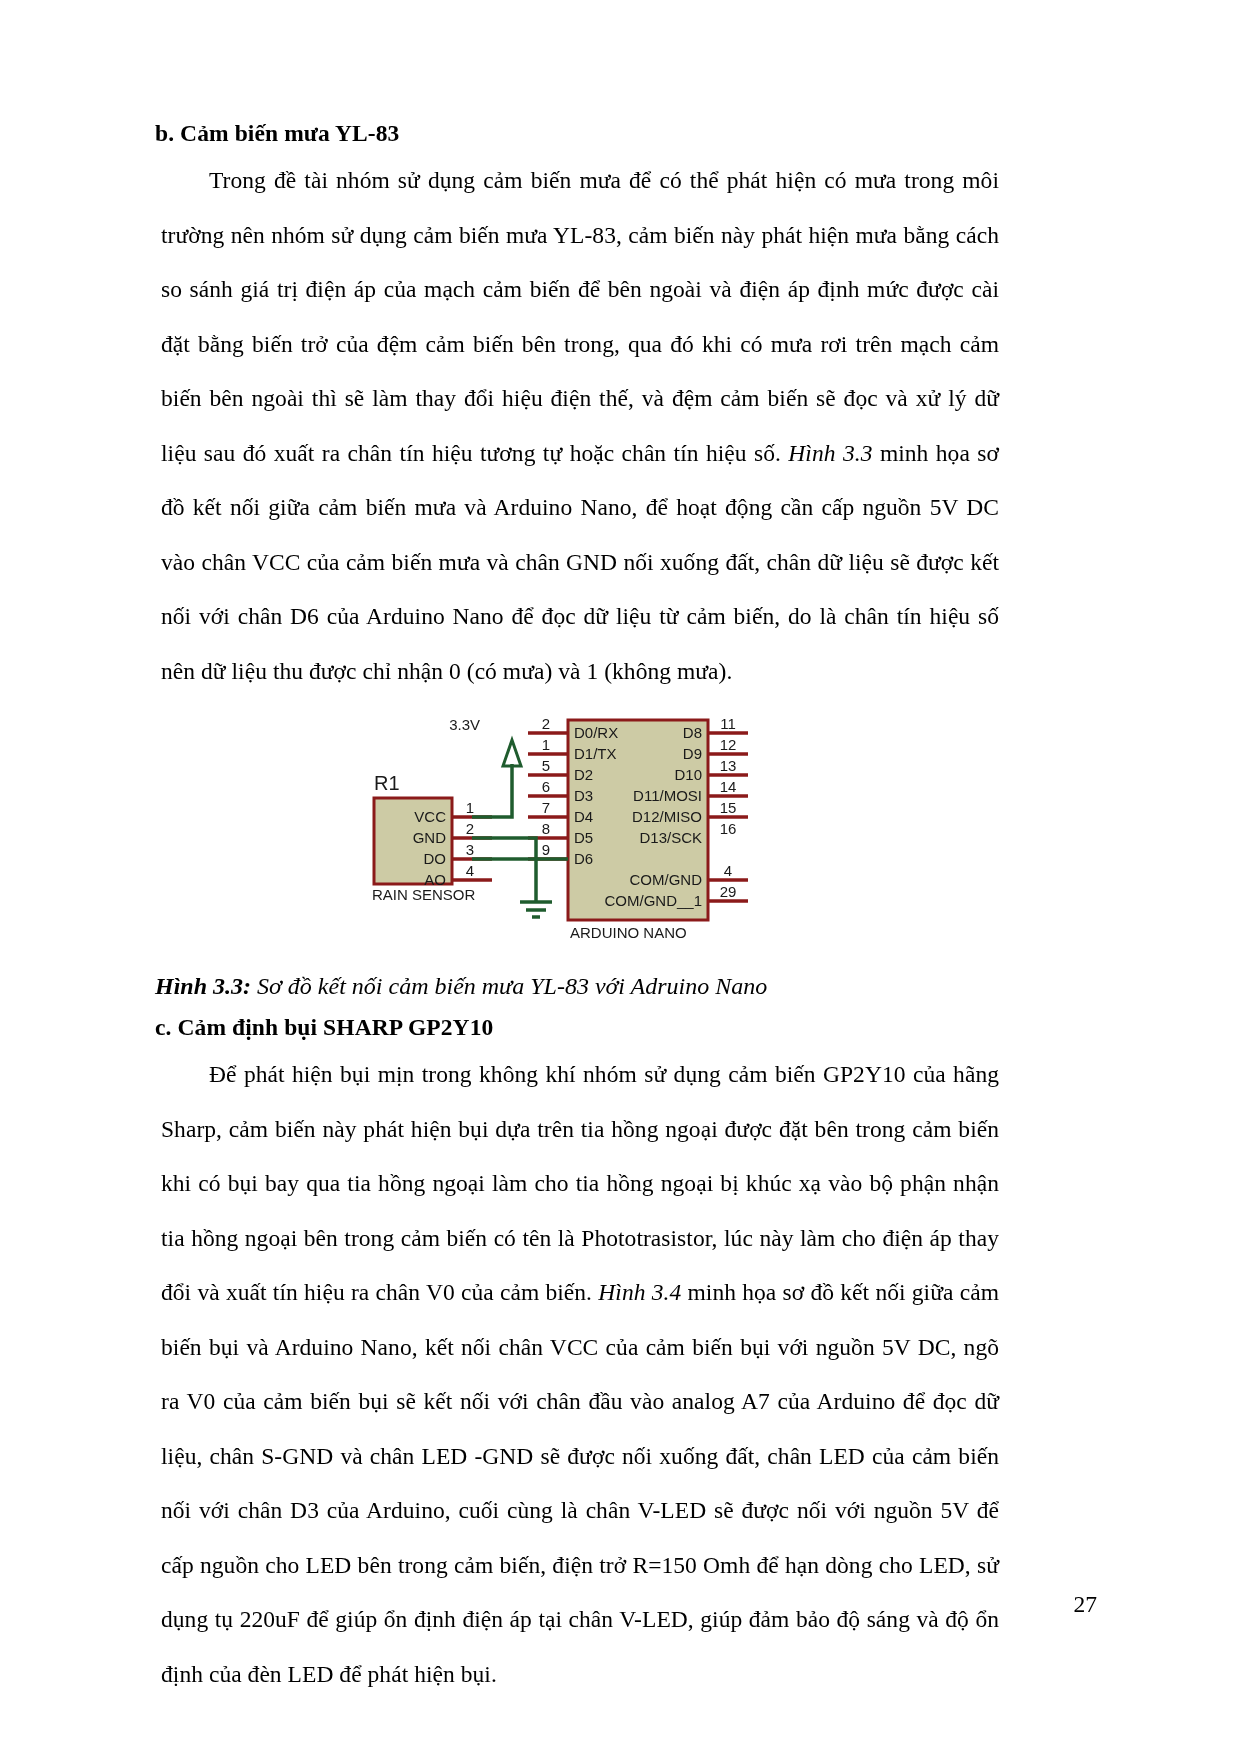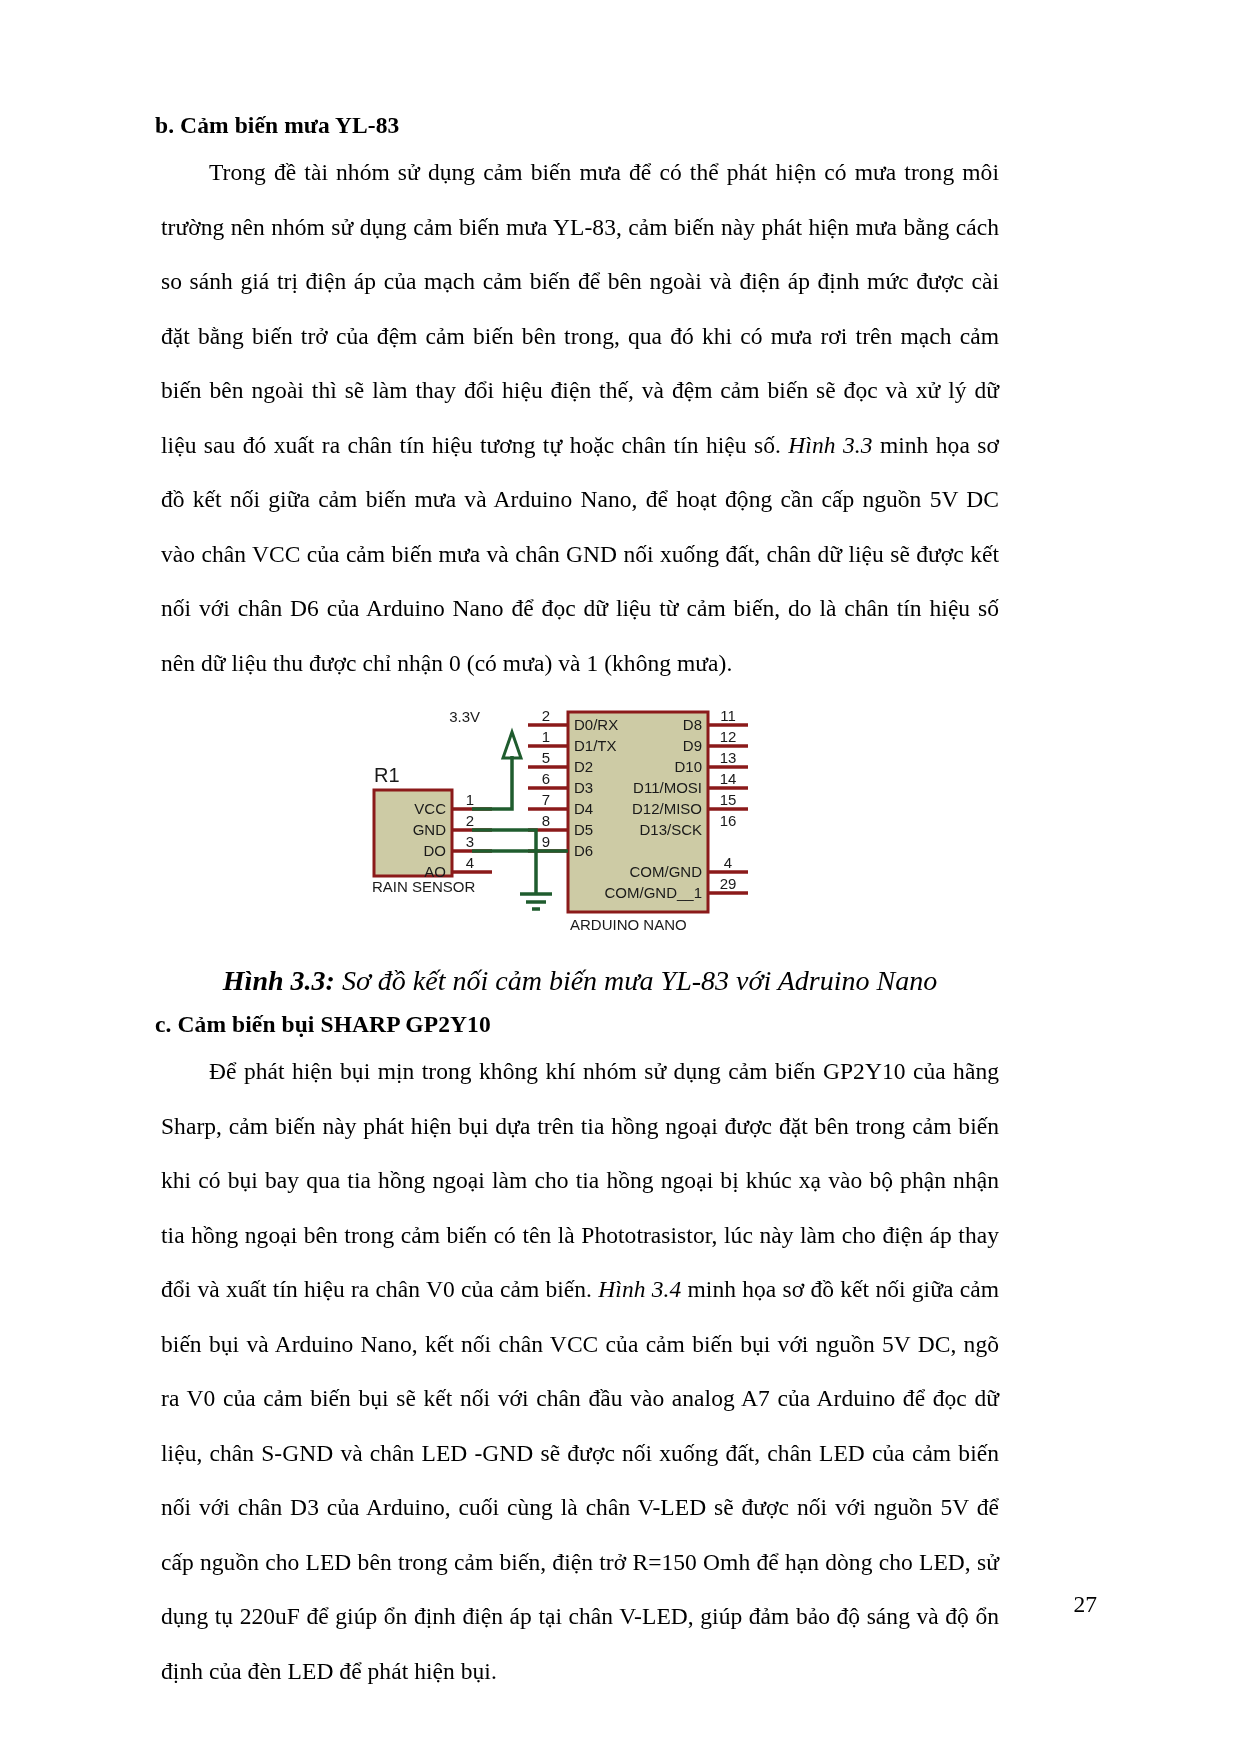--- a/index.html
+++ b/index.html
@@ -23,21 +23,21 @@
   }
   .content {
     position: absolute;
     left: 155px;
     top: 104px;
     width: 850px;
   }
   h3.heading {
     font-size: 23.5px;
     font-weight: bold;
-    margin: 8px 0 6px 0;
+    margin: 16px 0 6px 0;
     letter-spacing: 0.1px;
   }
   p.body-text {
     font-size: 23.5px;
     line-height: 54.5px;
     margin: 6px;
     text-align: justify;
     text-indent: 48px;
     letter-spacing: 0.05px;
   }
@@ -51,23 +51,22 @@
     margin-top: 18px;
   }
   .schematic {
     position: absolute;
     left: 205px;
     top: 0;
     width: 440px;
     height: 245px;
   }
   .caption {
-    font-size: 28px;
+    font-size: 24px;
     font-style: italic;
-    text-align: center;
     margin: 12px 0 0 0;
     font-weight: bold;
   }
   .caption .cap-rest { font-weight: normal; }
 
   .page-number {
     position: absolute;
     right: 144px;
     bottom: 135px;
     font-size: 23.5px;
@@ -190,20 +189,20 @@
           <text x="342" y="169" font-size="15" text-anchor="end">COM/GND</text>
           <text x="342" y="190" font-size="15" text-anchor="end">COM/GND__1</text>
           <text x="368" y="160" font-size="15" text-anchor="middle">4</text>
           <text x="368" y="181" font-size="15" text-anchor="middle">29</text>
         </g>
       </svg>
     </div>
 
     <p class="caption"><span>Hình 3.3:</span><span class="cap-rest"> Sơ đồ kết nối cảm biến mưa YL-83 với Adruino Nano</span></p>
 
-    <h3 class="heading" style="margin-top:14px;">c. Cảm biến bụi SHARP GP2Y10</h3>
+    <h3 class="heading" style="margin-top:14px;">c. Cảm định bụi SHARP GP2Y10</h3>
 
     <p class="body-text"><span>Để phát hiện bụi mịn trong không khí nhóm sử dụng cảm biến GP2Y10 của hãng Sharp, cảm biến này phát hiện bụi dựa trên tia hồng ngoại được đặt bên trong cảm biến khi có bụi bay qua tia hồng ngoại làm cho tia hồng ngoại bị khúc xạ vào bộ phận nhận tia hồng ngoại bên trong cảm biến có tên là Phototrasistor, lúc này làm cho điện áp thay đổi và xuất  tín hiệu ra chân V0 của cảm biến. </span><span class="it">Hình 3.4</span><span> minh họa sơ đồ kết nối giữa cảm biến bụi và Arduino Nano, kết nối chân VCC của cảm biến bụi với nguồn 5V DC, ngõ ra V0 của cảm biến bụi sẽ kết nối với chân đầu vào analog A7 của Arduino để đọc dữ liệu, chân S-GND và chân LED -GND sẽ được nối xuống đất, chân LED của cảm biến nối với chân D3 của Arduino, cuối cùng là chân V-LED sẽ được nối với nguồn 5V để cấp nguồn cho LED bên trong cảm biến, điện trở R=150 Omh để hạn dòng cho LED, sử dụng tụ 220uF để giúp ổn định điện áp tại chân V-LED,  giúp đảm bảo độ sáng và độ ổn định của đèn LED để phát hiện bụi.</span></p>
 
   </div>
 
   <div class="page-number">27</div>
 </div>
 
 </body></html>

